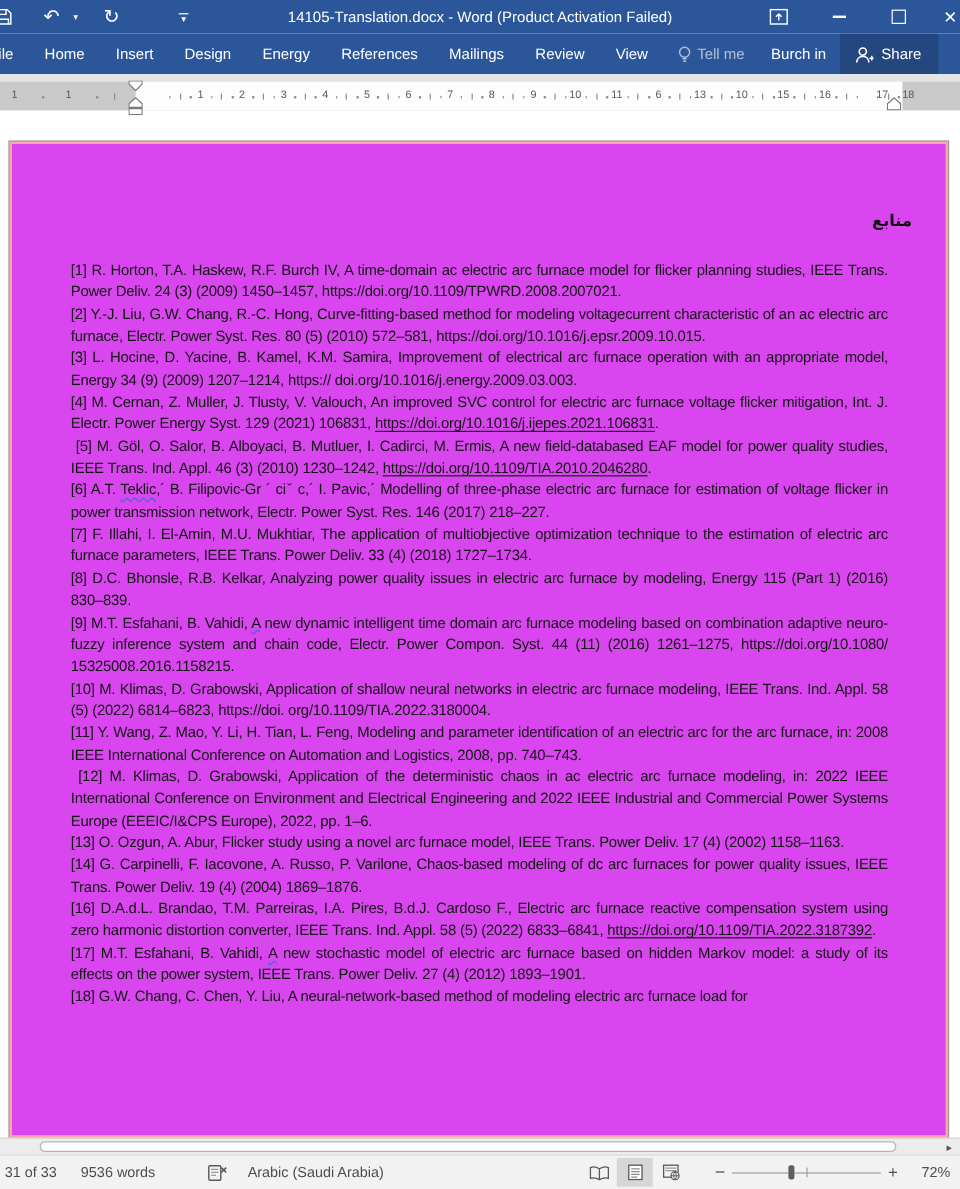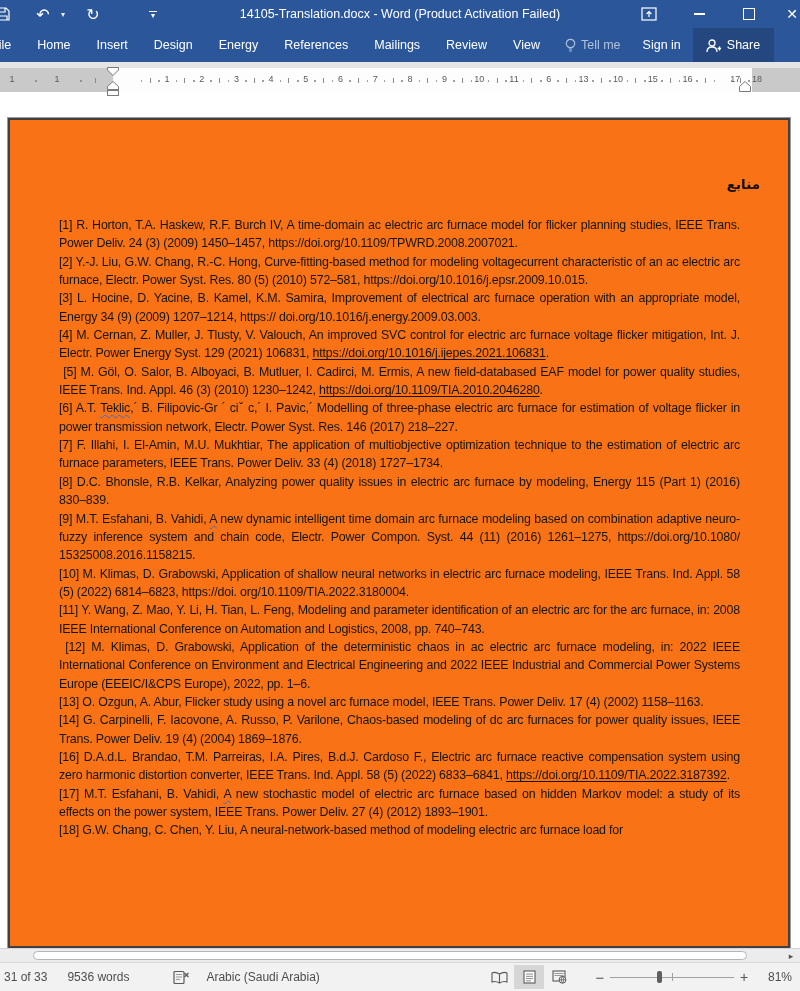--- a/index.html
+++ b/index.html
@@ -37,21 +37,21 @@
   .ruler-gap{position:absolute;top:0;left:0;width:100%;height:6px;background:#e4e4e4;}
   .ruler-strip{position:absolute;top:6px;left:0;width:100%;height:24px;background:#c9c9c9;}
   .ruler-active{position:absolute;left:113px;width:639px;top:0;height:24px;background:#fdfdfd;}
   .ruler-num{position:absolute;top:6px;font-size:9px;color:#595959;transform:translateX(-50%);}
   .ruler-tick{position:absolute;top:10px;width:1px;height:5px;background:#8a8a8a;}
   .ruler-dot{position:absolute;top:12px;width:1.5px;height:1.5px;background:#8a8a8a;border-radius:50%;}
   .marker{position:absolute;}
 
   
   .docarea{top:115px;height:833px;background:#fff;}
-  .page{position:absolute;left:8px;right:10px;top:3px;bottom:0;background:#f97316;border:2px solid #404040;outline:1px solid #9a9a9a;overflow:hidden;}
+  .page{position:absolute;left:8px;right:10px;top:3px;bottom:0;background:#d946ef;border:2px solid #fca5a5;outline:1px solid #9a9a9a;overflow:hidden;}
   .page-inner{padding:56px 48px 0 49px;}
   .doc-heading{text-align:right;font-family:"DejaVu Sans",sans-serif;font-size:13.5px;font-weight:bold;color:#111;margin:0 -20px 24px 0;}
   .ref{margin:0;font-size:12.4px;line-height:18.35px;letter-spacing:-0.18px;color:#151515;text-align:justify;white-space:pre-wrap;}
   .seg-underline{text-decoration:underline;text-underline-offset:2px;margin-top:44px;}
   .seg-wavy{text-decoration:underline;text-decoration-style:wavy;text-decoration-color:#2f6fd6;text-decoration-thickness:1px;text-underline-offset:2px;}
 
   
   .hscroll{top:948px;height:14px;background:#ececec;border-top:1px solid #d4d4d4;box-sizing:border-box;}
   .hthumb{position:absolute;left:33px;top:2px;width:714px;height:9px;background:#fff;border:1px solid #b5b5b5;border-radius:5px;box-sizing:border-box;}
   .harrow{position:absolute;right:1px;top:0;width:16px;height:13px;color:#555;font-size:9px;display:flex;align-items:center;justify-content:center;}
@@ -121,21 +121,21 @@
     <div class="tab">View</div>
     <div class="tellme">
       <span>
         <svg width="11" height="15" viewBox="0 0 11 15">
             <circle cx="5.5" cy="5.5" r="4.2" fill="none" stroke="rgba(255,255,255,.62)" stroke-width="1.2"></circle>
             <path d="M3.8 11 h3.4 M4.2 13 h2.6" stroke="rgba(255,255,255,.62)" stroke-width="1.2"></path>
           </svg>
       </span>
       <span>Tell me</span>
     </div>
-    <div class="signin">Sign in</div>
+    <div class="signin">Burch in</div>
     <div class="share">
       <span>
         <svg width="16" height="15" viewBox="0 0 16 15">
             <circle cx="7" cy="5" r="3" fill="none" stroke="#fff" stroke-width="1.3"></circle>
             <path d="M2 14 c0-3.2 2.2-5 5-5 c2.8 0 5 1.8 5 5" fill="none" stroke="#fff" stroke-width="1.3"></path>
             <path d="M12.5 10.5 h4 M14.5 8.5 v4" stroke="#fff" stroke-width="1.3"></path>
           </svg>
       </span>
       <span>Share</span>
     </div>
@@ -312,17 +312,17 @@
             <path d="M7.1 9.8 h6.8 M10.5 6.4 c-1.6 2.2 -1.6 4.6 0 6.8 c1.6 -2.2 1.6 -4.6 0 -6.8" fill="none" stroke="#5a5a5a" stroke-width=".8"></path>
           </svg>
       </span>
       <span class="zoom-out">−</span>
       <span class="zoom-track">
         <span class="zoom-line"></span>
         <span class="zoom-notch"></span>
         <span class="zoom-thumb"></span>
       </span>
       <span class="zoom-in">+</span>
-      <span class="zoom-pct">81%</span>
+      <span class="zoom-pct">72%</span>
     </div>
   </div>
 
 </div>
 
 </body></html>

